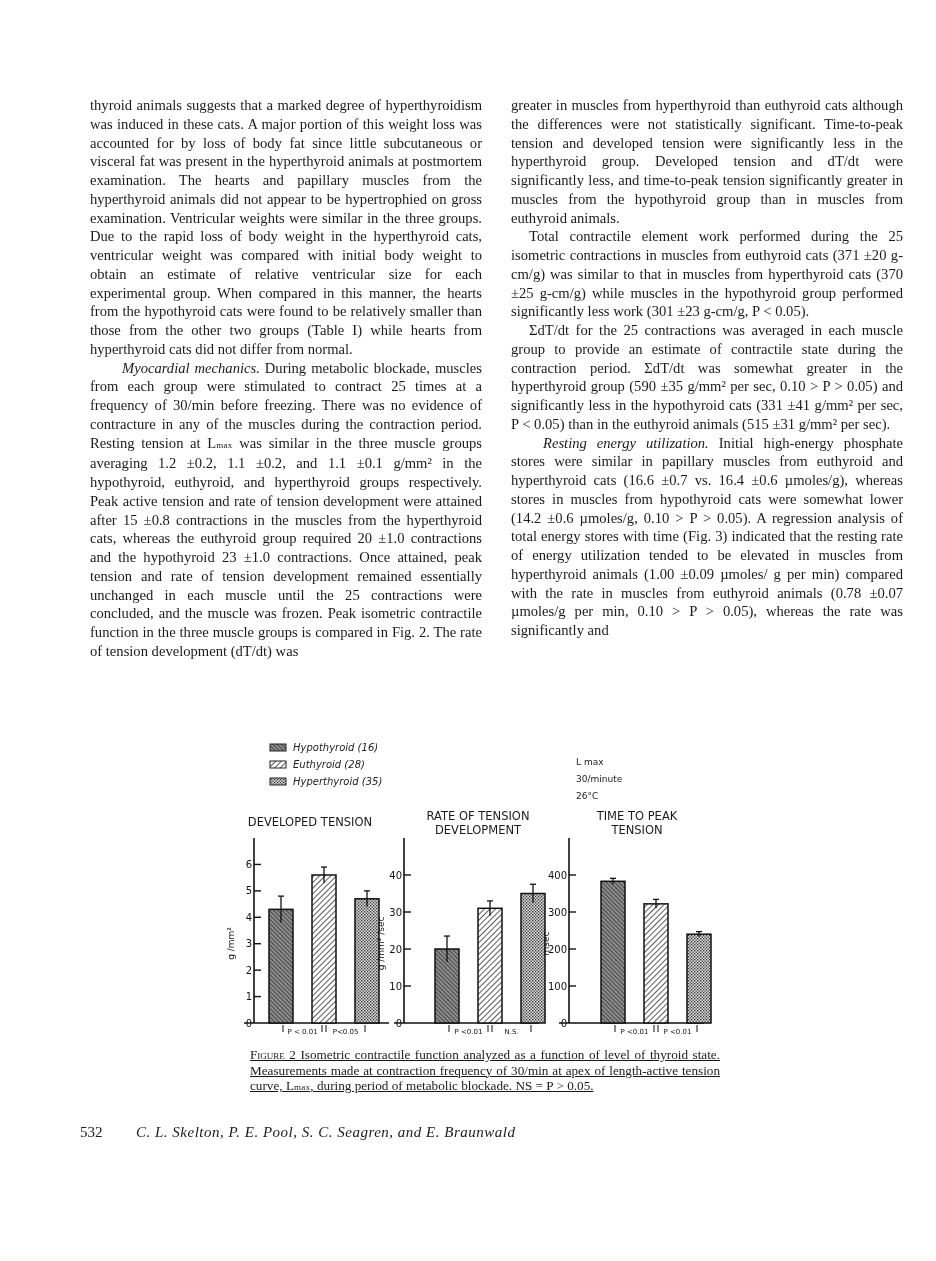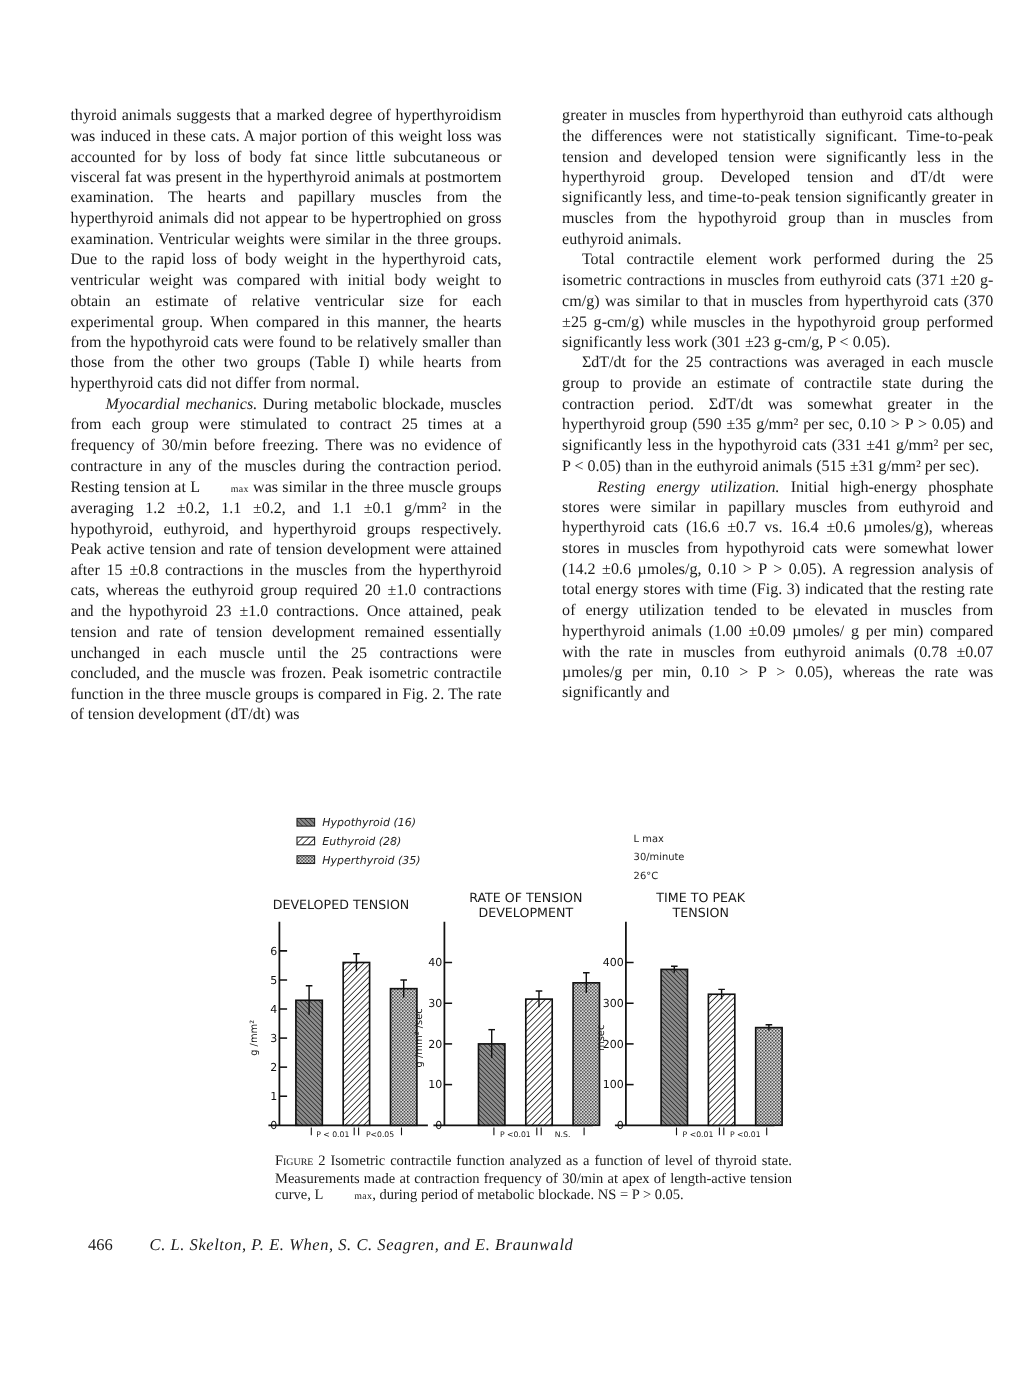--- a/index.html
+++ b/index.html
@@ -1,29 +1,29 @@
 <!DOCTYPE html>
 <html><head>
 <meta charset="utf-8">
 <style>
   html, body { margin: 0; padding: 0; background: #ffffff; }
   body { width: 936px; height: 1261px; position: relative; overflow: hidden; color: #1a1a1a; font-family: "Liberation Serif", "DejaVu Serif", serif; }
   .col { position: absolute; top: 96px; width: 392px; font-size: 14.6px; line-height: 18.75px; text-align: justify; hyphens: none; }
-  .col-left { left: 64px; }
+  .col-left { left: 90px; }
   .col-right { left: 511px; }
   .col p { margin: 0; text-indent: 18px; }
   .col p.noindent { text-indent: 0; }
   .col em { font-style: italic; margin-left: 14px; }
-  .smallcaps-sub { font-size: 9px; letter-spacing: 0.3px; margin-left: 28px; }
+  .smallcaps-sub { font-size: 9px; letter-spacing: 0.3px; }
 
   
   #figure { position: absolute; left: 217px; top: 740px; width: 520px; height: 300px; }
   #figure svg { position: absolute; left: 0; top: 0; }
 
-  .caption { position: absolute; left: 250px; top: 1047px; width: 470px; font-size: 13.2px; line-height: 15.5px; text-align: justify; }
+  .caption { position: absolute; left: 250px; top: 1047px; width: 470px; font-size: 13.2px; line-height: 15.5px; text-align: justify; text-decoration: underline; }
   .caption .fig-label { font-variant: small-caps; }
   .footer { position: absolute; left: 80px; top: 1124px; font-size: 15px; }
   .footer .page-num { display: inline-block; width: 56px; }
   .footer .authors { font-style: italic; letter-spacing: 0.5px; }
 </style>
 </head>
 <body>
 
 <div class="col col-left">
   <p class="noindent"><span>thyroid animals suggests that a marked degree of hyper­thyroidism was induced in these cats. A major portion of this weight loss was accounted for by loss of body fat since little subcutaneous or visceral fat was present in the hyperthyroid animals at postmortem examination. The hearts and papillary muscles from the hyperthyroid animals did not appear to be hypertrophied on gross examination. Ventricular weights were similar in the three groups. Due to the rapid loss of body weight in the hyperthyroid cats, ventricular weight was compared with initial body weight to obtain an estimate of relative ventricular size for each experimental group. When compared in this manner, the hearts from the hypo­thyroid cats were found to be relatively smaller than those from the other two groups (Table I) while hearts from hyperthyroid cats did not differ from normal.</span></p>
@@ -158,14 +158,14 @@
           <path d="M441 285 L441 292 M480 285 L480 292" stroke="#111" stroke-width="1" fill="none"></path>
           <text x="460.5" y="294" font-size="7" font-family="&quot;DejaVu Sans&quot;, &quot;Liberation Sans&quot;, sans-serif" text-anchor="middle" fill="#111">P &lt;0.01</text>
         </g>
       </g>
   </svg>
 </div>
 
 <div class="caption"><span class="fig-label">Figure 2</span><span>  Isometric contractile function analyzed as a function of level of thyroid state. Measurements made at contraction frequency of 30/min at apex of length-active tension curve, L</span><span class="smallcaps-sub">max</span><span>, during period of metabolic blockade. NS = P &gt; 0.05.</span></div>
 
 <div class="footer">
-  <span class="page-num">466</span><span class="authors">C. L. Skelton, P. E. When, S. C. Seagren, and E. Braunwald</span>
+  <span class="page-num">532</span><span class="authors">C. L. Skelton, P. E. Pool, S. C. Seagren, and E. Braunwald</span>
 </div>
 
 </body></html>

